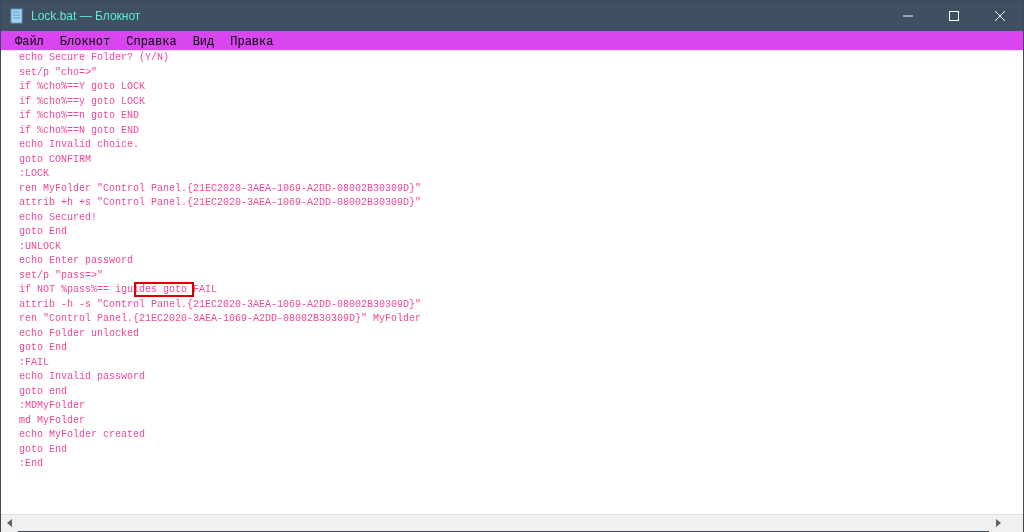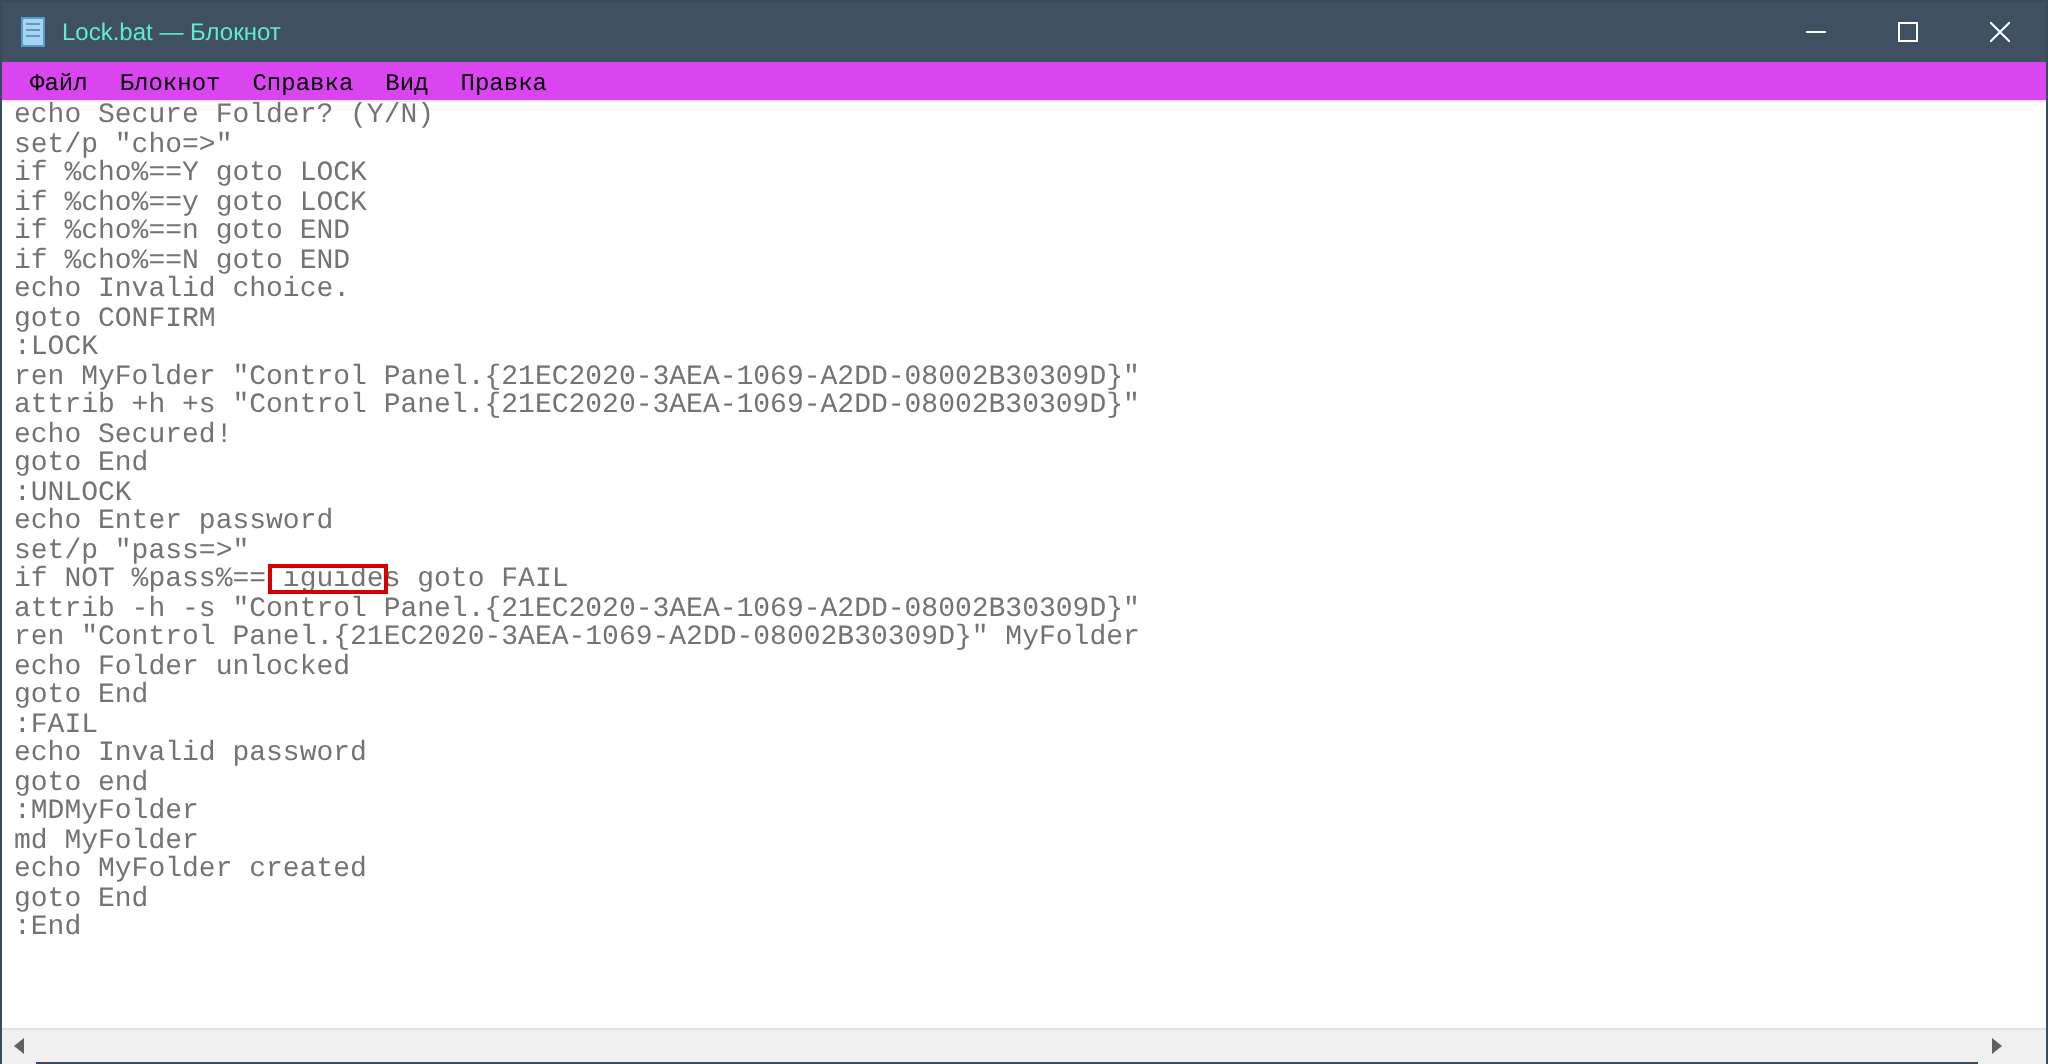--- a/index.html
+++ b/index.html
@@ -69,27 +69,28 @@
     padding: 1px 8px;
     cursor: default;
   }
   .content {
     flex: 1;
     overflow: hidden;
     position: relative;
   }
   .text-area {
     font-family: Consolas, "Courier New", monospace;
-    font-size: 14px;
+    font-size: 10px;
     line-height: 14.5px;
-    color: #737373;
+    color: #ec4899;
     white-space: pre;
     padding: 0 6px 0 6px;
     height: 100%;
     overflow: hidden;
+    margin-left: 12px;
   }
   .line { display: block; }
   .highlight-box {
     position: absolute;
     border: 2px solid #d60000;
     pointer-events: none;
   }
   .scrollbar-h {
     height: 17px;
     background: #f0f0f0;

